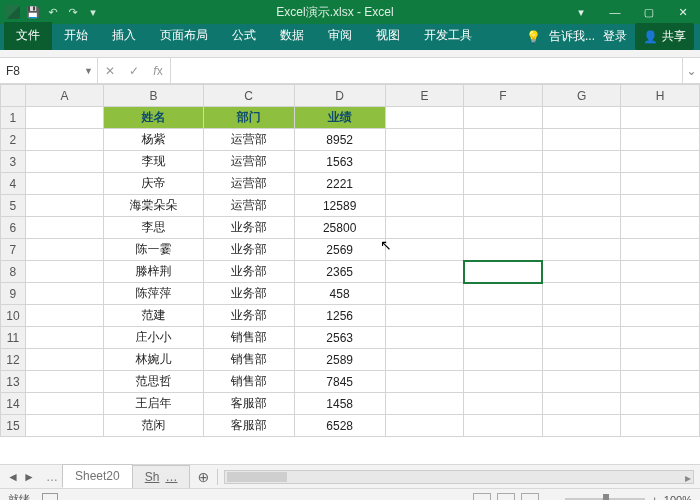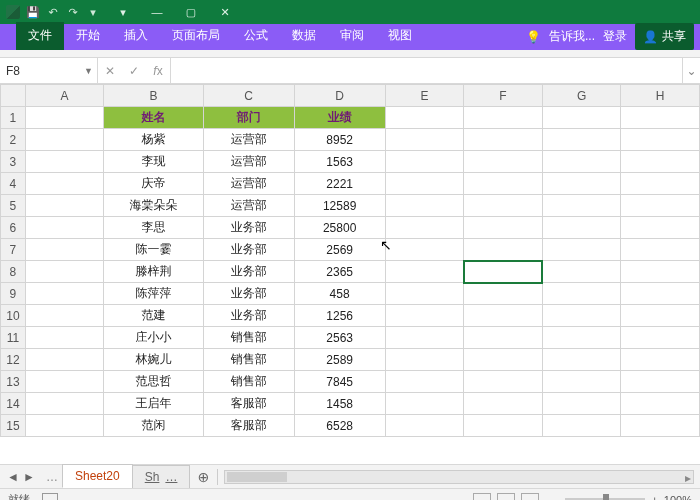--- a/index.html
+++ b/index.html
@@ -8,21 +8,21 @@
   
   .titlebar { background: #0f7b3e; height: 24px; display: flex; align-items: center; color: #fff; }
   .titlebar .qat { display: flex; align-items: center; gap: 6px; padding: 0 6px; }
   .titlebar .qat .sys { width: 14px; height: 14px; background: linear-gradient(135deg,#217346 0 50%,#1a5c37 50% 100%); border-radius: 2px; }
   .titlebar .qat .ico { width: 14px; height: 14px; display: flex; align-items: center; justify-content: center; font-size: 11px; color: #cfe8d8; }
   .titlebar .title { flex: 1; text-align: center; font-size: 12px; color: #dfeee5; }
   .titlebar .winctl { display: flex; }
   .titlebar .winctl div { width: 34px; height: 24px; display: flex; align-items: center; justify-content: center; color: #dff0e6; font-size: 11px; }
 
   
-  .ribbon { background: #8b5cf6; height: 26px; display: flex; align-items: flex-end; padding-left: 16px; color: #fff; }
+  .ribbon { background: #0f766e; height: 26px; display: flex; align-items: flex-end; padding-left: 4px; color: #fff; }
   .ribbon .tab { padding: 5px 12px 6px; font-size: 12px; cursor: pointer; }
   .ribbon .tab.file { background: #0b5c2e; }
   .ribbon .spacer { flex: 1; }
   .ribbon .right { display: flex; align-items: center; gap: 8px; padding-right: 6px; font-size: 12px; }
   .ribbon .right .share { background: #0b5c2e; padding: 5px 8px; border-radius: 2px; display: flex; align-items: center; gap: 4px; }
 
   
   .ribstrip { height: 8px; background: #f3f3f3; border-bottom: 1px solid #d8d8d8; }
 
   
@@ -34,36 +34,36 @@
   .fxbar { flex: 1; display: flex; align-items: center; padding: 0 6px; }
   .fxexpand { width: 18px; display: flex; align-items: center; justify-content: center; color: #888; border-left: 1px solid #d8d8d8; }
 
   
   .gridwrap { position: relative; height: 380px; background: #fff; }
   table.sheet { border-collapse: collapse; width: 100%; table-layout: fixed; }
   table.sheet th, table.sheet td { border: 1px solid #d4d4d4; height: 22px; font-size: 12px; text-align: center; }
   table.sheet th { background: #f0f0f0; color: #555; font-weight: normal; }
   table.sheet .corner { width: 24px; background: #f0f0f0; }
   table.sheet .rh { width: 24px; background: #f0f0f0; color: #555; }
-  table.sheet td.hdr { background: #8ebf3f; color: #701a75; font-weight: bold;}
+  table.sheet td.hdr { background: #8ebf3f; color: #0c4a6e; font-weight: bold;}
   table.sheet td { color: #222; }
   table.sheet td.sel { outline: 2px solid #1a7b3a; outline-offset: -1px; background: #fff; }
   col.cA { width: 76px; } col.cB { width: 96px; } col.cC { width: 88px; }
   col.cD { width: 88px; } col.cE { width: 76px; } col.cF { width: 76px; }
   col.cG { width: 76px; } col.cH { width: 76px; }
 
   .cursor-pointer { position: absolute; left: 380px; top: 153px; font-size: 14px; color: #000; pointer-events: none; }
 
   
   .tabsrow { height: 24px; display: flex; align-items: center; background: #f3f3f3; border-top: 1px solid #d8d8d8; }
   .tabsrow .nav { display: flex; gap: 2px; padding: 0 6px; color: #666; }
   .tabsrow .nav span { width: 14px; text-align: center; }
   .stabs { display: flex; align-items: flex-end; height: 100%; }
   .stab { padding: 4px 12px; border: 1px solid #c8c8c8; border-bottom: none; background: #ececec; margin-right: -1px; font-size: 12px; color: #333; cursor: pointer; display:flex; align-items:center; gap:6px;}
-  .stab.active { background: #fff; border-bottom: 1px solid #fff; color: #c2410c; }
+  .stab.active { background: #fff; border-bottom: 1px solid #fff; color: #737373; }
   .stab.more { color: #666; text-decoration: underline; }
   .plus { padding: 0 8px; color: #666; font-size: 14px; }
   .hscroll { flex: 1; margin: 0 6px; height: 14px; background: #e8e8e8; border: 1px solid #ccc; position: relative; }
   .hscroll .thumb { position: absolute; left: 2px; top: 1px; width: 60px; height: 10px; background: #cfcfcf; }
 
   
   .status { height: 22px; background: #f3f3f3; border-top: 1px solid #d8d8d8; display: flex; align-items: center; font-size: 11px; color: #555; }
   .status .ready { padding: 0 8px; }
   .status .rec { width: 16px; height: 14px; border: 1px solid #999; margin-left: 4px; }
   .status .spacer { flex: 1; }
@@ -77,37 +77,39 @@
 <body>
 
 <div class="titlebar">
   <div class="qat">
     <div class="sys"></div>
     <div class="ico">💾</div>
     <div class="ico">↶</div>
     <div class="ico">↷</div>
     <div class="ico">▾</div>
   </div>
+  <div class="title">Excel演示.xlsx - Excel</div>
   <div class="winctl">
     <div>▾</div>
     <div>—</div>
     <div>▢</div>
     <div>✕</div>
   </div>
 </div>
 
 <div class="ribbon">
   <div class="tab file">文件</div>
   <div class="tab">开始</div>
   <div class="tab">插入</div>
   <div class="tab">页面布局</div>
   <div class="tab">公式</div>
   <div class="tab">数据</div>
   <div class="tab">审阅</div>
   <div class="tab">视图</div>
+  <div class="tab">开发工具</div>
   <div class="spacer"></div>
   <div class="right">
     <span>💡</span>
     <span>告诉我...</span>
     <span>登录</span>
     <span class="share">
       <span>👤</span>
       <span>共享</span>
     </span>
   </div>

